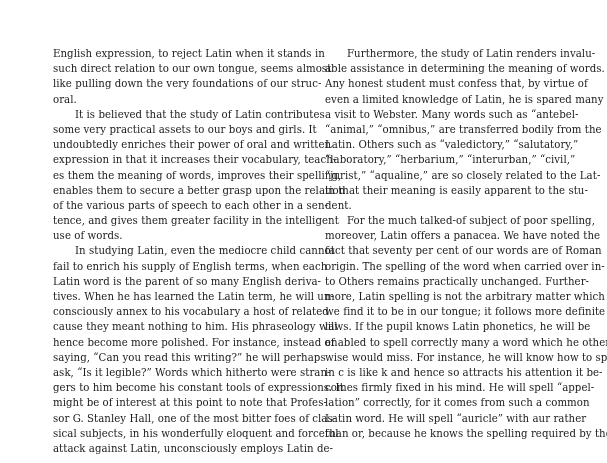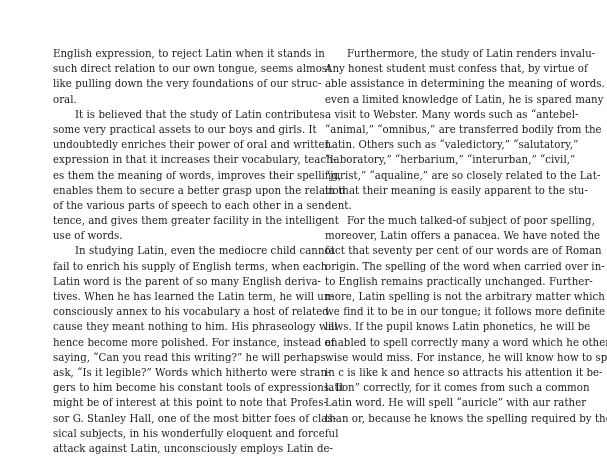--- a/index.html
+++ b/index.html
@@ -56,37 +56,38 @@
     <span class="line">saying, “Can you read this writing?” he will perhaps</span>
     <span class="line">ask, “Is it legible?”  Words which hitherto were stran-</span>
     <span class="line">gers to him become his constant tools of expressions. It</span>
     <span class="line">might be of interest at this point to note that Profes-</span>
     <span class="line">sor G. Stanley Hall, one of the most bitter foes of clas-</span>
     <span class="line">sical subjects, in his wonderfully eloquent and forceful</span>
     <span class="line">attack against Latin, unconsciously employs Latin de-</span>
   </div>
 <div id="col-right" class="column">
     <span class="line indent">Furthermore, the study of Latin renders invalu-</span>
+    <span class="line">able assistance in determining the meaning of words.</span>
     <span class="line">Any honest student must confess that, by virtue  of</span>
-    <span class="line">able assistance in determining the meaning of words.</span>
     <span class="line">even a limited knowledge of Latin, he is spared many</span>
     <span class="line">a visit to Webster.  Many words such  as  “antebel-</span>
     <span class="line">“animal,” “omnibus,” are transferred bodily from the</span>
     <span class="line">Latin.  Others such as “valedictory,” “salutatory,”</span>
     <span class="line">“laboratory,” “herbarium,” “interurban,”  “civil,”</span>
     <span class="line">“jurist,” “aqualine,” are so closely related to the Lat-</span>
     <span class="line">in that their meaning is easily apparent to the stu-</span>
     <span class="line last">dent.</span>
     <span class="line indent">For the much talked-of subject of poor spelling,</span>
     <span class="line">moreover, Latin offers a panacea.  We have noted the</span>
     <span class="line">fact that seventy per cent of our words are of Roman</span>
     <span class="line">origin.  The spelling of the word when carried over in-</span>
-    <span class="line">to English remains practically unchanged.  Further-</span>
+    <span class="line">to Others remains practically unchanged.  Further-</span>
     <span class="line">more, Latin spelling is not the arbitrary matter which</span>
     <span class="line">we find it to be in our tongue; it follows more definite</span>
     <span class="line">laws.  If the pupil knows Latin phonetics, he will be</span>
     <span class="line">enabled to spell correctly many a word which he other-</span>
     <span class="line">wise would miss. For instance, he will know how to spell</span>
     <span class="line">in c is like k and hence so attracts his attention it be-</span>
+    <span class="line">comes firmly fixed in his mind.  He will spell “appel-</span>
     <span class="line">lation” correctly, for it comes from such  a  common</span>
     <span class="line">Latin word.  He will spell “auricle” with aur rather</span>
     <span class="line">than or, because he knows the spelling required by the</span>
   </div>
 
 </body></html>

